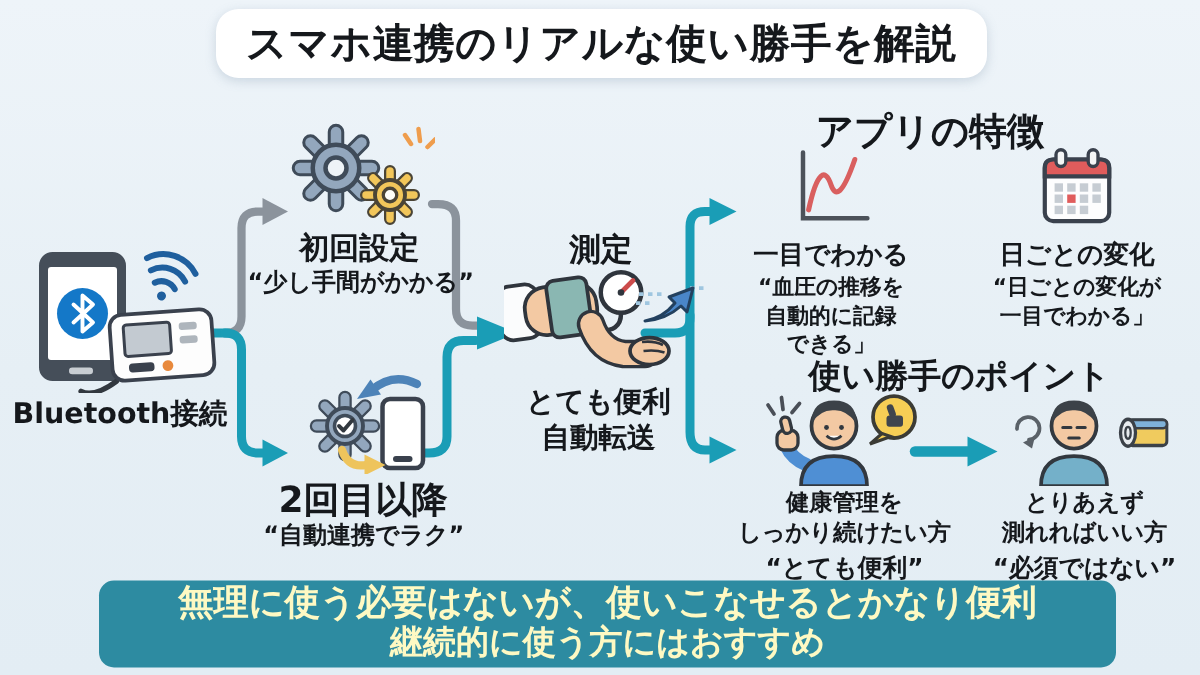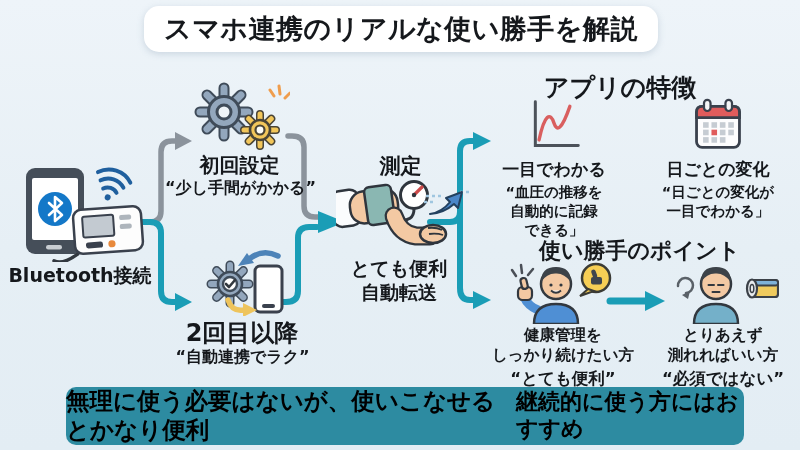--- a/index.html
+++ b/index.html
@@ -17,22 +17,22 @@
   .features-row{left:472px;top:97px;width:328px;display:flex;}
   .feature-col{flex:1;text-align:center;}
   .feature-col svg{display:block;margin:0 auto;}
   .f-label{font-size:17px;margin-top:5px;}
   .f-quote{font-size:14.5px;line-height:1.3;margin-top:2px;}
   .persona{text-align:center;}
   .persona svg{display:block;margin:0 auto;}
   .p-label{font-size:15.5px;line-height:1.32;margin-top:1px;}
   .p-quote{font-size:16.5px;margin-top:2px;}
   .footer-banner{left:66px;top:387px;width:678px;height:58px;background:#2d8ba1;
-    border-radius:10px;display:flex;flex-direction:row;align-items:center;
-    justify-content:flex-start;color:#000000;line-height:1.22;}
+    border-radius:10px;display:flex;flex-direction:column;align-items:center;
+    justify-content:flex-start;color:#fef9c3;line-height:1.22;}
   .footer-line1{font-size:23.5px;}
   .footer-line2{font-size:22px;}
 </style>
 </head>
 <body>
 
 <div class="canvas">
 
   <svg class="abs flow-svg" width="800" height="450" viewBox="0 0 800 450">
     <g fill="none" stroke-linecap="round">

